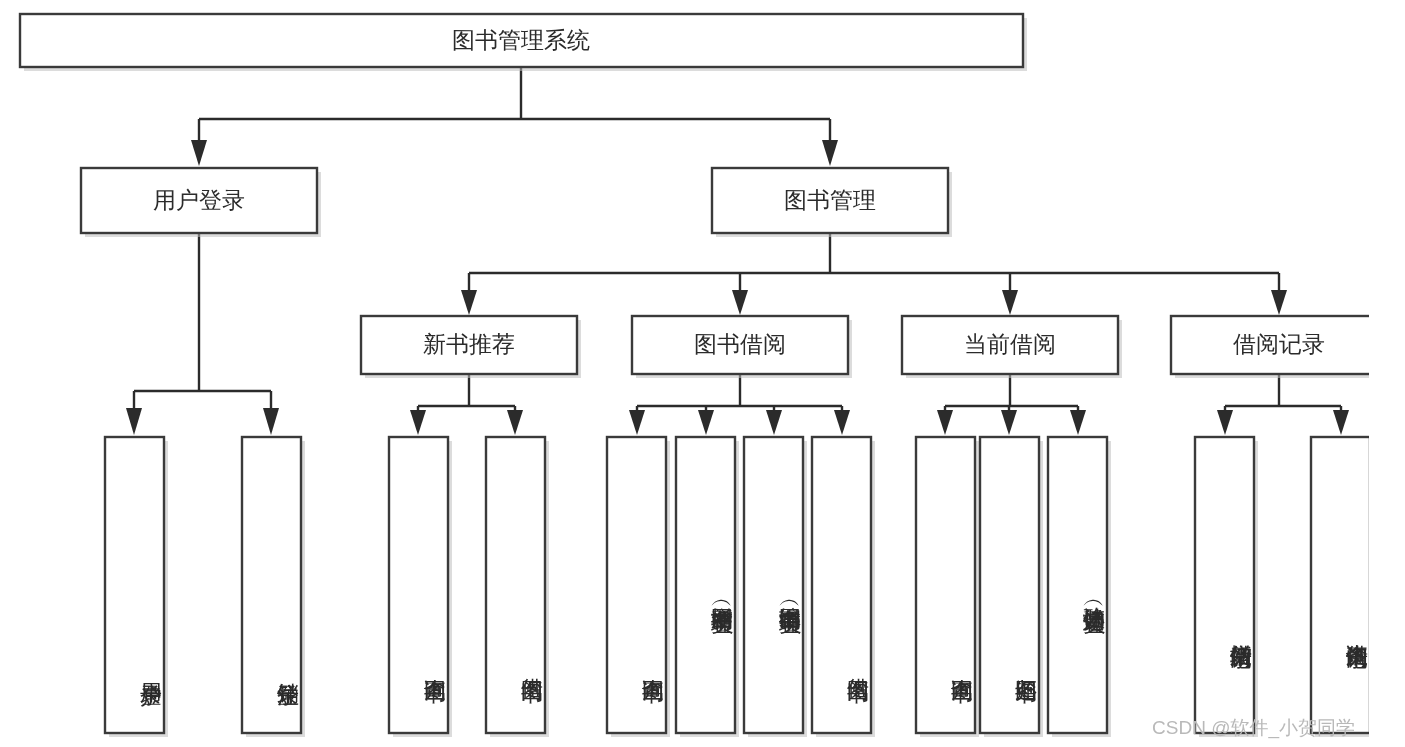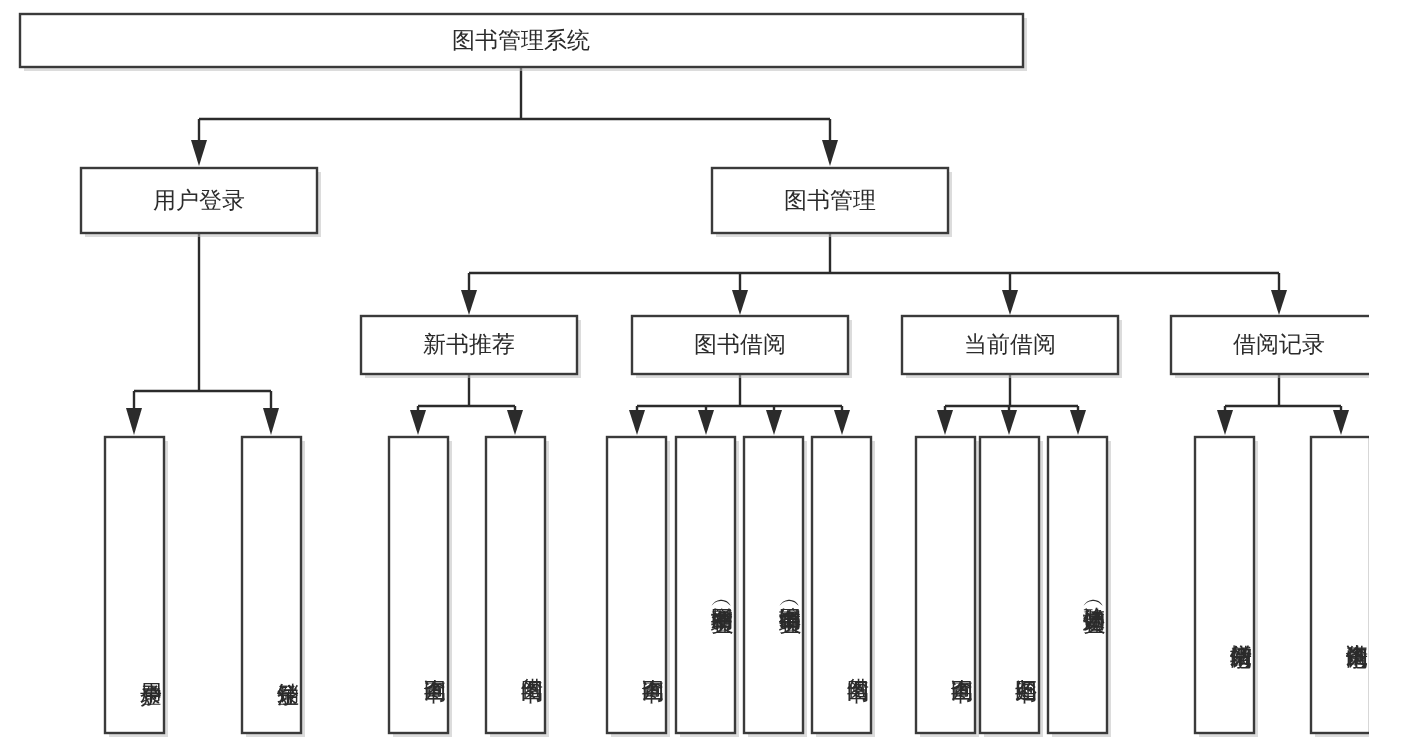--- a/index.html
+++ b/index.html
@@ -268,14 +268,15 @@
   <div class="vert-label" style="left:916px; top:437px; width:59px; height:296px; padding-top:78px;">查询图书</div>
 
   <div class="vert-label" style="left:980px; top:437px; width:59px; height:296px; padding-top:78px;">归还图书</div>
 
   <div class="vert-label" style="left:1048px; top:437px; width:59px; height:296px; padding-top:8px;">确认归还（管理员）</div>
 
   <div class="vert-label" style="left:1195px; top:437px; width:59px; height:296px; padding-top:44px;">新增借阅记录</div>
 
   <div class="vert-label" style="left:1311px; top:437px; width:59px; height:296px; padding-top:44px;">查询借阅记录</div>
 
+  <div class="watermark">CSDN @软件_小贺同学</div>
 
 </div>
 
 </body></html>

